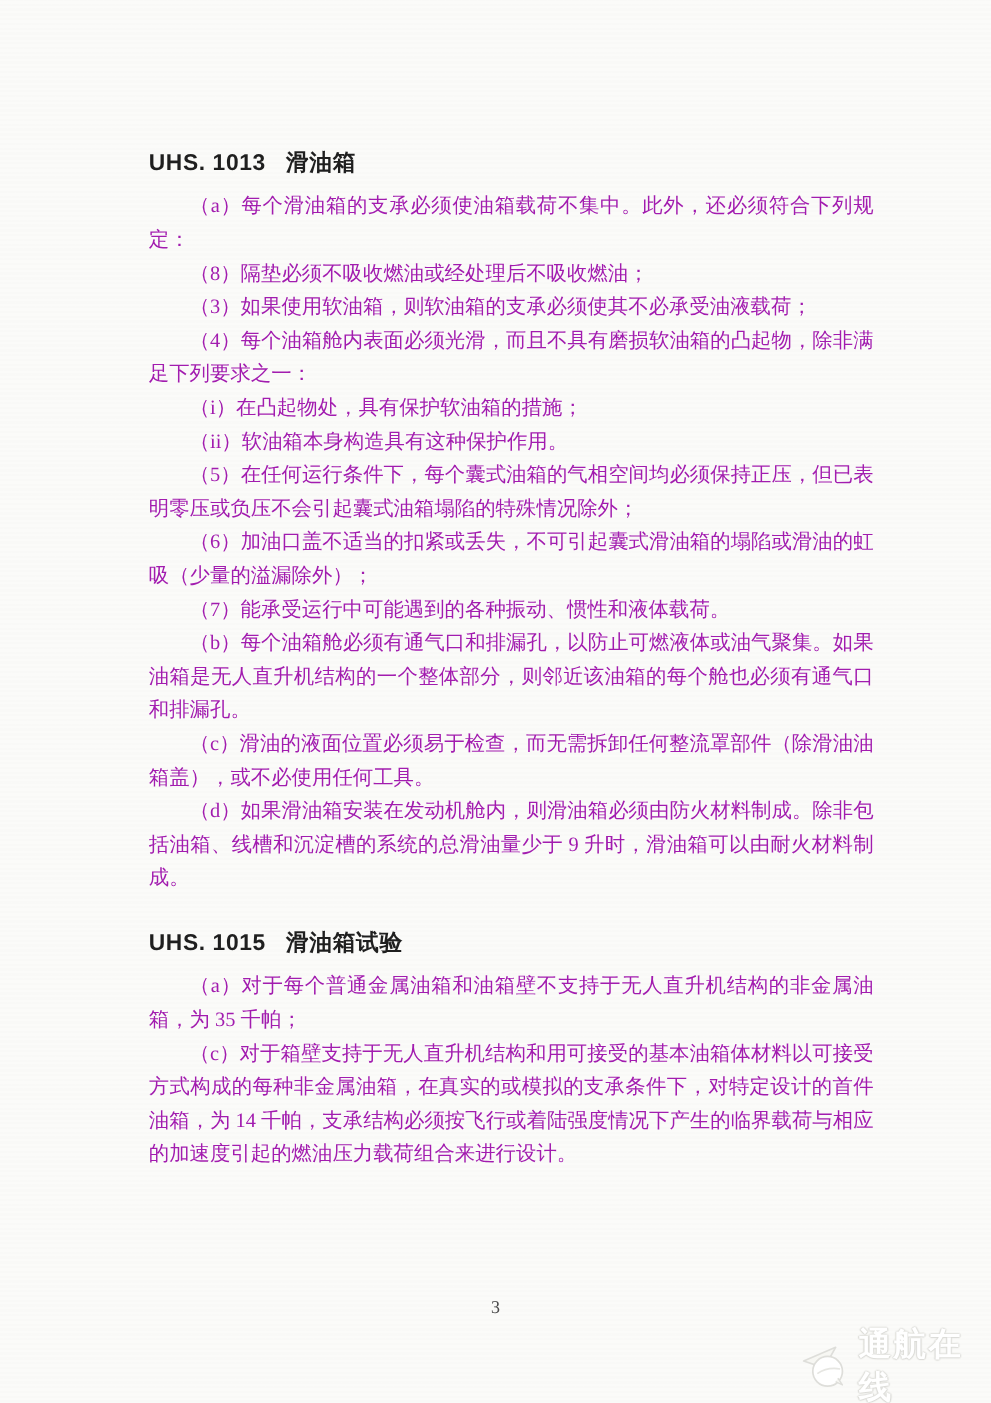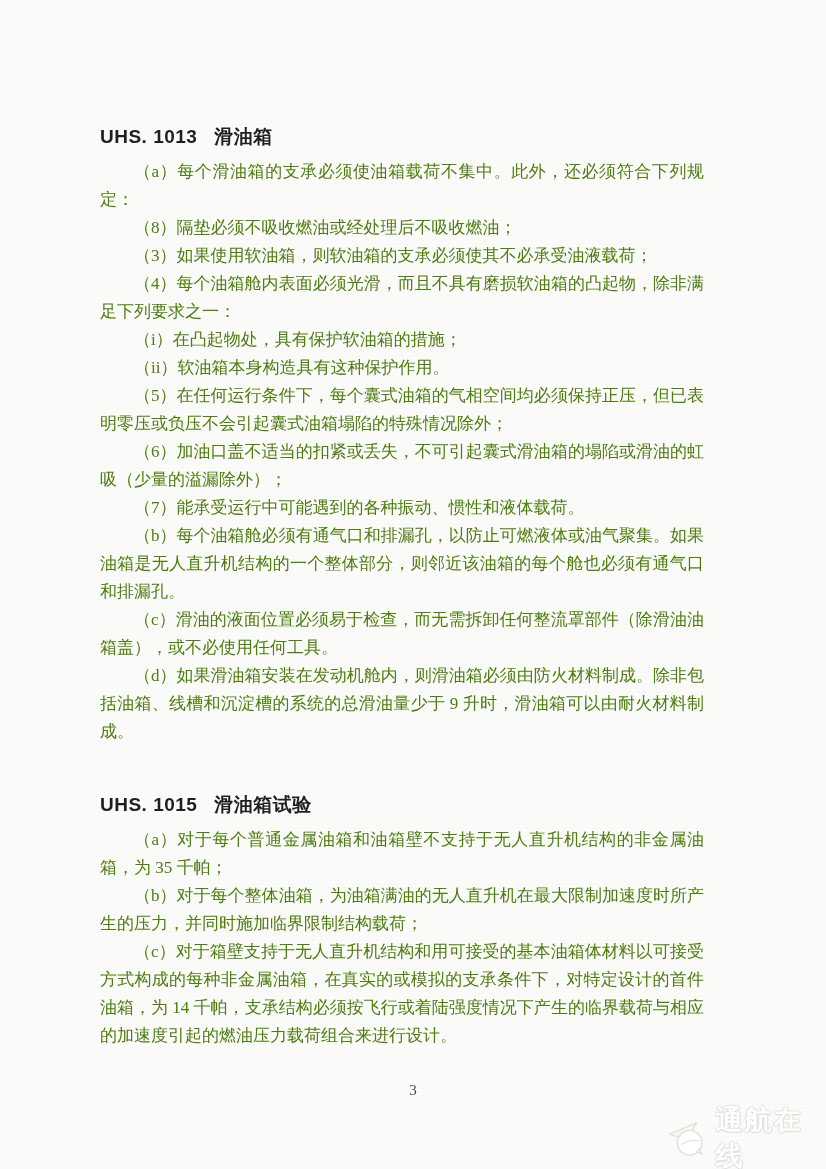--- a/index.html
+++ b/index.html
@@ -17,21 +17,21 @@
   
   .scan-layer {
     position: absolute;
     inset: 0;
     background:
       repeating-linear-gradient(0deg, rgba(0,0,0,0.008) 0 2px, rgba(255,255,255,0.01) 2px 4px);
     pointer-events: none;
   }
   .content {
     position: absolute;
-    left: 100px;
+    left: 124px;
     top: 124px;
     width: 604px;
     color: #3c3c3c;
   }
   h2.heading {
     margin: 0 0 9px 0;
     padding: 0;
     font-family: "Liberation Sans", "DejaVu Sans", sans-serif;
     font-size: 19px;
     line-height: 25px;
@@ -41,24 +41,24 @@
   }
   h2.heading .sec-title { margin-left: 11px; }
   p.para {
     margin: 0;
     padding: 0;
     font-size: 17px;
     line-height: 28px;
     text-align: justify;
     text-justify: inter-ideograph;
     text-indent: 2em;
-    color: #4d7c0f;
+    color: #a21caf;
     word-break: break-all;
   }
-  .section-gap { margin-top: 46px; }
+  .section-gap { margin-top: 28px; }
   .page-number {
     position: absolute;
     top: 1082px;
     left: 0;
     width: 826px;
     text-align: center;
     font-size: 15px;
     color: #4a4a4a;
     font-family: "Liberation Serif", serif;
   }
@@ -110,21 +110,20 @@
     <p class="para">（c）滑油的液面位置必须易于检查，而无需拆卸任何整流罩部件（除滑油油箱盖），或不必使用任何工具。</p>
     <p class="para">（d）如果滑油箱安装在发动机舱内，则滑油箱必须由防火材料制成。除非包括油箱、线槽和沉淀槽的系统的总滑油量少于 9 升时，滑油箱可以由耐火材料制成。</p>
   </section>
 
   <section class="section-gap">
     <h2 class="heading">
       <span class="sec-code">UHS. 1015</span>
       <span class="sec-title">滑油箱试验</span>
     </h2>
     <p class="para">（a）对于每个普通金属油箱和油箱壁不支持于无人直升机结构的非金属油箱，为 35 千帕；</p>
-    <p class="para">（b）对于每个整体油箱，为油箱满油的无人直升机在最大限制加速度时所产生的压力，并同时施加临界限制结构载荷；</p>
     <p class="para">（c）对于箱壁支持于无人直升机结构和用可接受的基本油箱体材料以可接受方式构成的每种非金属油箱，在真实的或模拟的支承条件下，对特定设计的首件油箱，为 14 千帕，支承结构必须按飞行或着陆强度情况下产生的临界载荷与相应的加速度引起的燃油压力载荷组合来进行设计。</p>
   </section>
 
 </main>
 
 <div class="page-number">3</div>
 
 <div class="watermark">
   <svg class="wm-icon" width="48" height="48" viewBox="0 0 48 48" aria-hidden="true">
     <path d="M6 20 L34 8 L24 26 Z" fill="#f7f7f3" stroke="#dededa" stroke-width="1.5" stroke-linejoin="round"></path>

